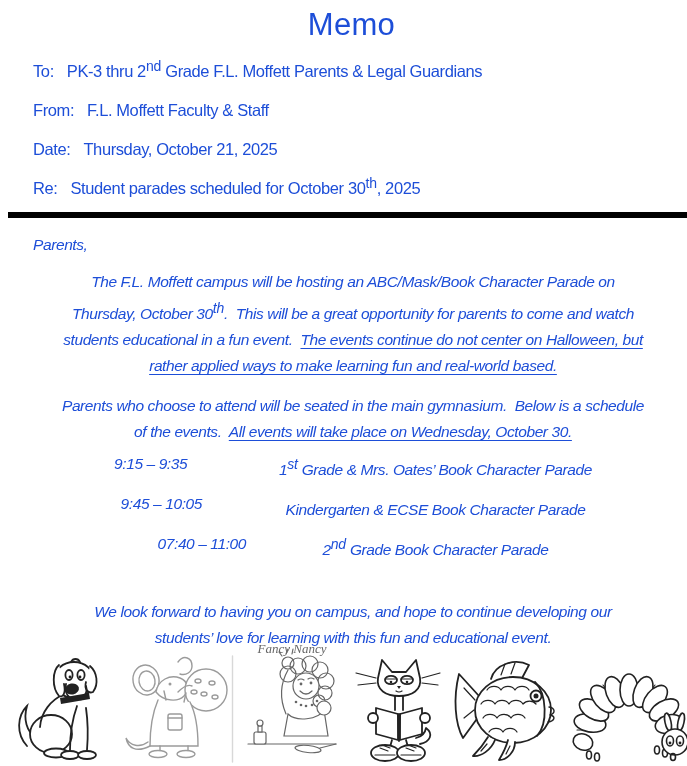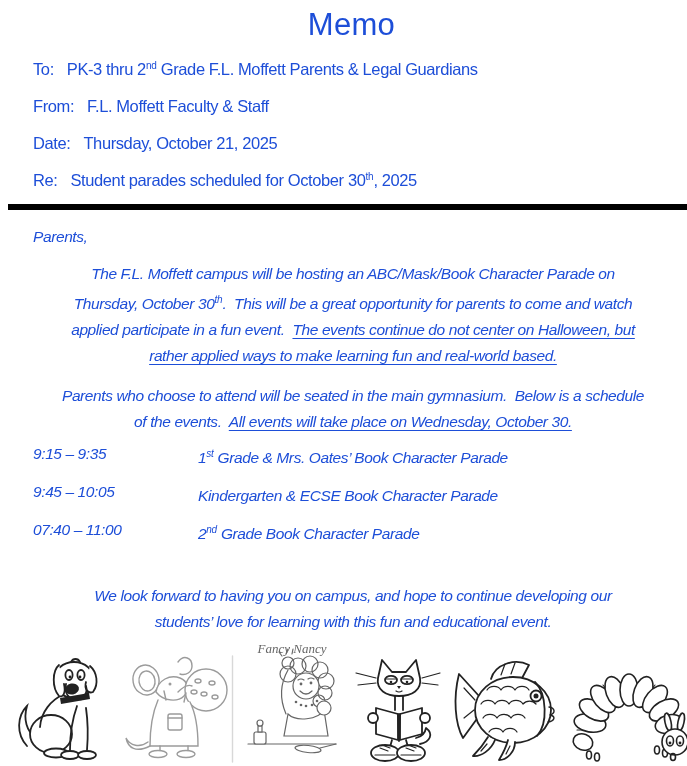--- a/index.html
+++ b/index.html
@@ -5,29 +5,29 @@
   html,body{margin:0;padding:0;background:#fff;}
   .page{
     position:relative;width:687px;height:766px;background:#fff;
     font-family:"Liberation Sans",sans-serif;color:#1d4ed8;
     letter-spacing:-0.4px;overflow:hidden;margin-left:8px;
   }
   .title{text-align:center;font-size:31px;font-weight:400;margin-top:6px;letter-spacing:0.3px;line-height:38px;}
   .memo-header{margin:12px 0 0 25px;}
   .hline{font-size:16.5px;line-height:20px;margin-bottom:14px;white-space:pre;}
   .hvalue{margin-left:13px;}
-  .sup{font-size:10px;vertical-align:6px;letter-spacing:-0.2px;}
+  .sup{font-size:14px;vertical-align:6px;letter-spacing:-0.2px;}
   .divider{height:6px;background:#000;margin-top:10px;}
   .content{margin:0 22px 0 25px;font-size:15.5px;font-style:italic;}
   .salutation{margin-top:17px;line-height:20px;}
   .para{margin-top:14px;}
   .para .line{line-height:26px;white-space:pre;text-align:center;}
   .u{text-decoration:underline;text-underline-offset:3px;text-decoration-thickness:1px;}
   .schedule{margin-top:6px;}
-  .srow{display:flex;font-size:15.5px;line-height:26px;margin-bottom:8px;white-space:pre;}
+  .srow{display:flex;font-size:15.5px;line-height:26px;margin-bottom:8px;white-space:pre;justify-content:center;}
   .stime{width:165px;flex:0 0 165px;}
   .closing{margin-top:36px;}
   .images-row{
     position:absolute;left:0;bottom:2px;width:687px;height:126px;
     display:flex;align-items:flex-end;justify-content:space-between;
     padding:0 2px 0 6px;box-sizing:border-box;
   }
   .img-slot{flex:0 0 auto;}
   svg{display:block;}
   .nancy-label{font-family:"Liberation Serif",serif;font-style:italic;font-size:13px;fill:#666;letter-spacing:0;}
@@ -47,21 +47,21 @@
   </div>
 
   <div class="divider"></div>
 
   <div class="content">
     <div class="salutation">Parents,</div>
 
     <div class="para">
         <div class="line"><span>The F.L. Moffett campus will be hosting an ABC/Mask/Book Character Parade on</span></div>
         <div class="line"><span>Thursday, October 30</span><span class="sup">th</span><span>.  This will be a great opportunity for parents to come and watch</span></div>
-        <div class="line"><span>applied participate in a fun event.  </span><span class="u">The events continue do not center on Halloween, but</span></div>
+        <div class="line"><span>students educational in a fun event.  </span><span class="u">The events continue do not center on Halloween, but</span></div>
         <div class="line"><span class="u">rather applied ways to make learning fun and real-world based.</span></div>
       </div>
 
     <div class="para">
         <div class="line"><span>Parents who choose to attend will be seated in the main gymnasium.  Below is a schedule</span></div>
         <div class="line"><span>of the events.  </span><span class="u">All events will take place on Wednesday, October 30.</span></div>
       </div>
 
     <div class="schedule">
       <div class="srow"><span class="stime">9:15 – 9:35</span><span class="sevent"><span>1</span><span class="sup">st</span><span> Grade &amp; Mrs. Oates’ Book Character Parade</span></span></div>

